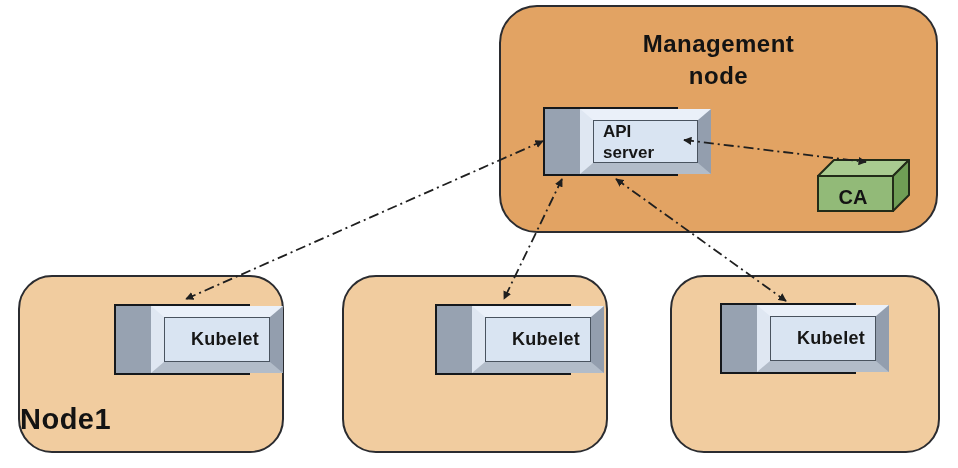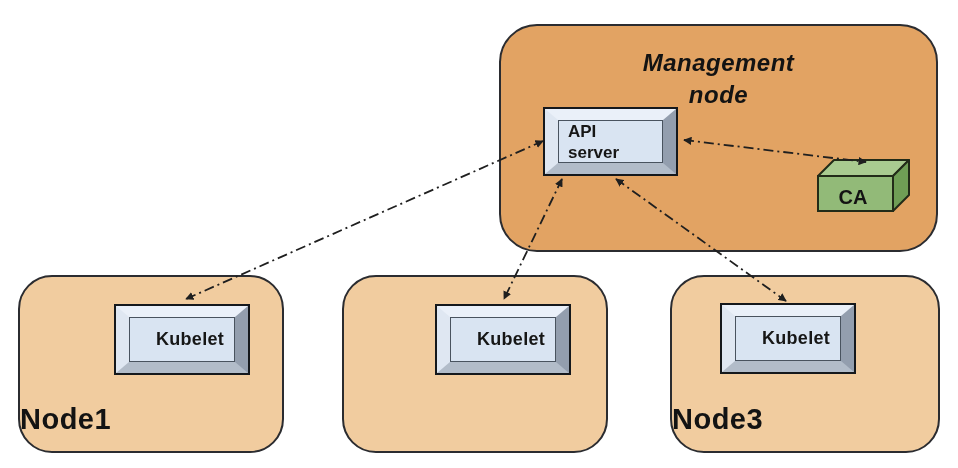--- a/index.html
+++ b/index.html
@@ -3,23 +3,22 @@
 <meta charset="utf-8">
 <style>
   html,body{margin:0;padding:0;background:#ffffff;}
   #stage{
     position:relative;width:958px;height:468px;background:#ffffff;overflow:hidden;
     font-family:"Liberation Sans","DejaVu Sans",sans-serif;color:#161616;
   }
   
   .card{position:absolute;box-sizing:border-box;border:2.5px solid #2b2c30;}
   .card.mgmt{
-    left:499px;top:24px;width:439px;height:228px;border-radius:38px;
+    left:499px;top:5px;width:439px;height:228px;border-radius:38px;
     background:#e2a363;
-    font-style:italic;
   }
   .card.worker{
     top:275px;width:266px;height:178px;border-radius:34px;
     background:#f1cc9f;
   }
   #node1{left:18px;}
   #node2{left:342px;}
   #node3{left:670px;width:270px;}
   .mgmt-title{
     position:absolute;left:0;right:0;top:21px;text-align:center;
@@ -29,20 +28,21 @@
   .node-label{
     position:absolute;left:0;right:0;top:126px;
     font-size:29px;font-weight:bold;letter-spacing:0.5px;color:#131313;
   }
   
   .btn3d{position:absolute;box-sizing:border-box;border:2px solid #15181c;background:#97a2b1;}
   .btn3d .bevel{
     width:100%;height:100%;box-sizing:border-box;border-style:solid;
     border-width:11px 13px 11px 13px;
     border-color:#eaf0f9 #939eae #b2bcc9 #dfe7f2;
+    margin-left:35px;
   }
   .btn3d .face{
     width:100%;height:100%;box-sizing:border-box;background:#d9e4f2;
     border:1px solid #49535f;display:flex;align-items:center;justify-content:center;padding-left:16px;
   }
   .api-box{left:543px;top:107px;width:135px;height:69px;}
   .api-box .face{justify-content:flex-start;padding-left:9px;
     font-size:17px;font-weight:bold;line-height:21px;white-space:pre-line;}
   .kub-box{width:136px;height:71px;}
   .kub-box .face{font-size:18px;font-weight:bold;letter-spacing:0.3px;}
@@ -96,21 +96,20 @@
       </div>
     </div>
   </div>
 
   <div id="node3" class="card worker">
     <div id="kub3" class="btn3d kub-box">
       <div class="bevel">
         <div class="face">Kubelet</div>
       </div>
     </div>
-    <div class="node-label">Node3</div>
   </div>
 
   <svg id="connectors" width="958" height="468" viewBox="0 0 958 468">
     <defs>
       <marker id="ah" viewBox="0 0 10 10" refX="9" refY="5" markerWidth="4.6" markerHeight="4.6" orient="auto-start-reverse">
         <path d="M0 0 L10 5 L0 10 Z" fill="#1f1f1f"></path>
       </marker>
     </defs>
     <line x1="543" y1="141" x2="186" y2="299" stroke="#1f1f1f" stroke-width="1.8" stroke-dasharray="10 4 2 4" marker-start="url(#ah)" marker-end="url(#ah)"></line>
     <line x1="562" y1="179" x2="504" y2="299" stroke="#1f1f1f" stroke-width="1.8" stroke-dasharray="10 4 2 4" marker-start="url(#ah)" marker-end="url(#ah)"></line>

